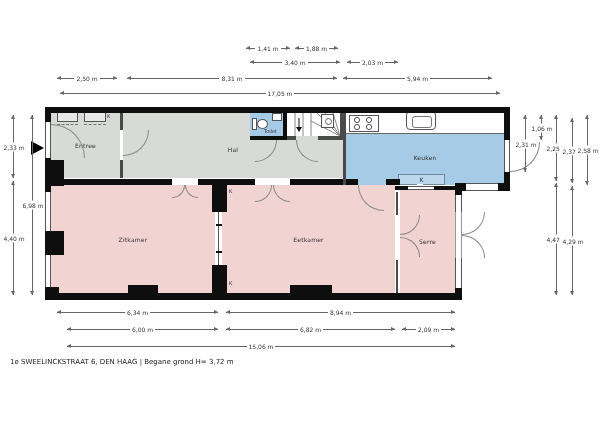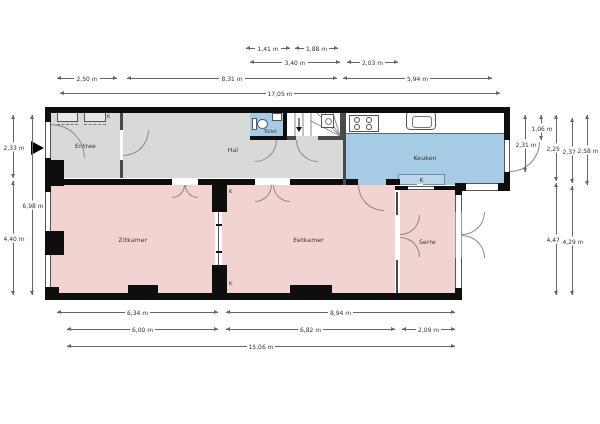--- a/index.html
+++ b/index.html
@@ -257,14 +257,15 @@
   <div class="dim dimv" style="left:572px;top:118px;height:65px;">
       <span>2,37 m</span>
     </div>
   <div class="dim dimv" style="left:572px;top:186px;height:109px;">
       <span>4,29 m</span>
     </div>
   <div class="dim dimv" style="left:587px;top:115px;height:70px;">
       <span>2,58 m</span>
     </div>
 
+  <div class="caption">1e SWEELINCKSTRAAT 6, DEN HAAG | Begane grond H= 3,72 m</div>
 
 </div>
 
 </body></html>

